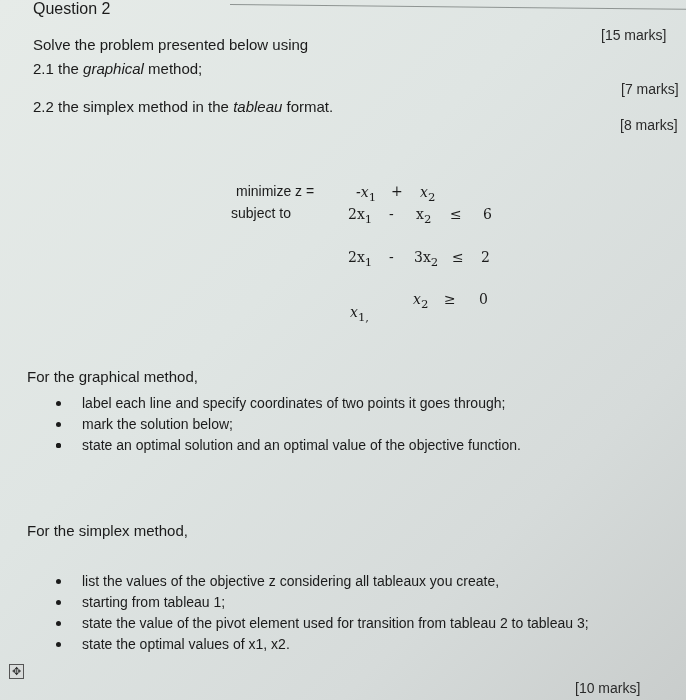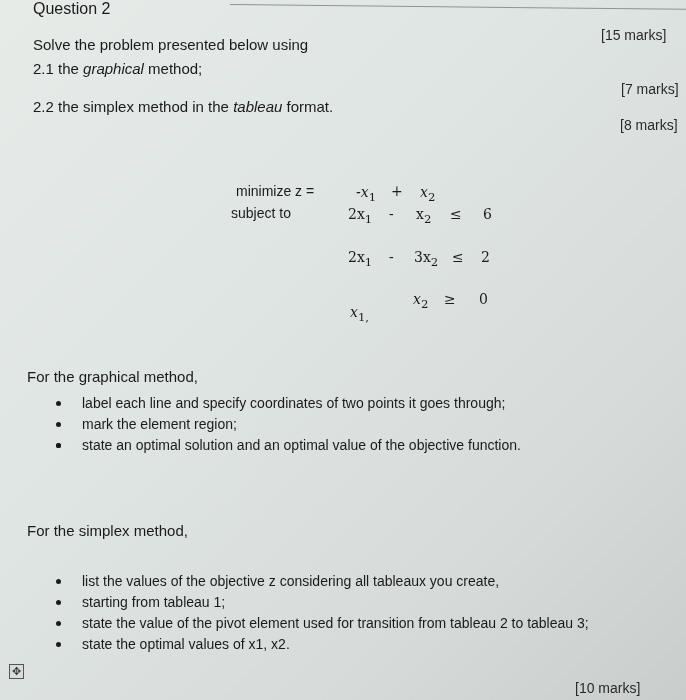--- a/index.html
+++ b/index.html
@@ -75,21 +75,21 @@
   <div>
     <span class="abs math" style="left:350px; top:291px;margin-top:13px;"><span class="mi">x</span><sub>1,</sub></span>
     <span class="abs math" style="left:413px; top:291px;"><span class="mi">x</span><sub>2</sub></span>
     <span class="abs math" style="left:444px; top:291px;">≥</span>
     <span class="abs math" style="left:479px; top:291px;">0</span>
   </div>
 
   <div class="abs txt" style="left:27px; top:328px;margin-top:40px;">For the graphical method,</div>
   <ul class="bullets" style="left:82px; top:393px;">
     <li><span class="dot"></span><span>label each line and specify coordinates of two points it goes through;</span></li>
-    <li><span class="dot"></span><span>mark the element region;</span></li>
+    <li><span class="dot"></span><span>mark the solution below;</span></li>
     <li><span class="dot"></span></li>
     <li><span class="dot"></span><span>state an optimal solution and an optimal value of the objective function.</span></li>
   </ul>
 
   <div class="abs txt" style="left:27px; top:522px;">For the simplex method,</div>
   <ul class="bullets" style="left:82px; top:571px;">
     <li><span class="dot"></span><span>list the values of the objective z considering all tableaux you create,</span></li>
     <li><span class="dot"></span><span>starting from tableau 1;</span></li>
     <li><span class="dot"></span><span>state the value of the pivot element used for transition from tableau 2 to tableau 3;</span></li>
     <li><span class="dot"></span><span>state the optimal values of x1, x2.</span></li>

